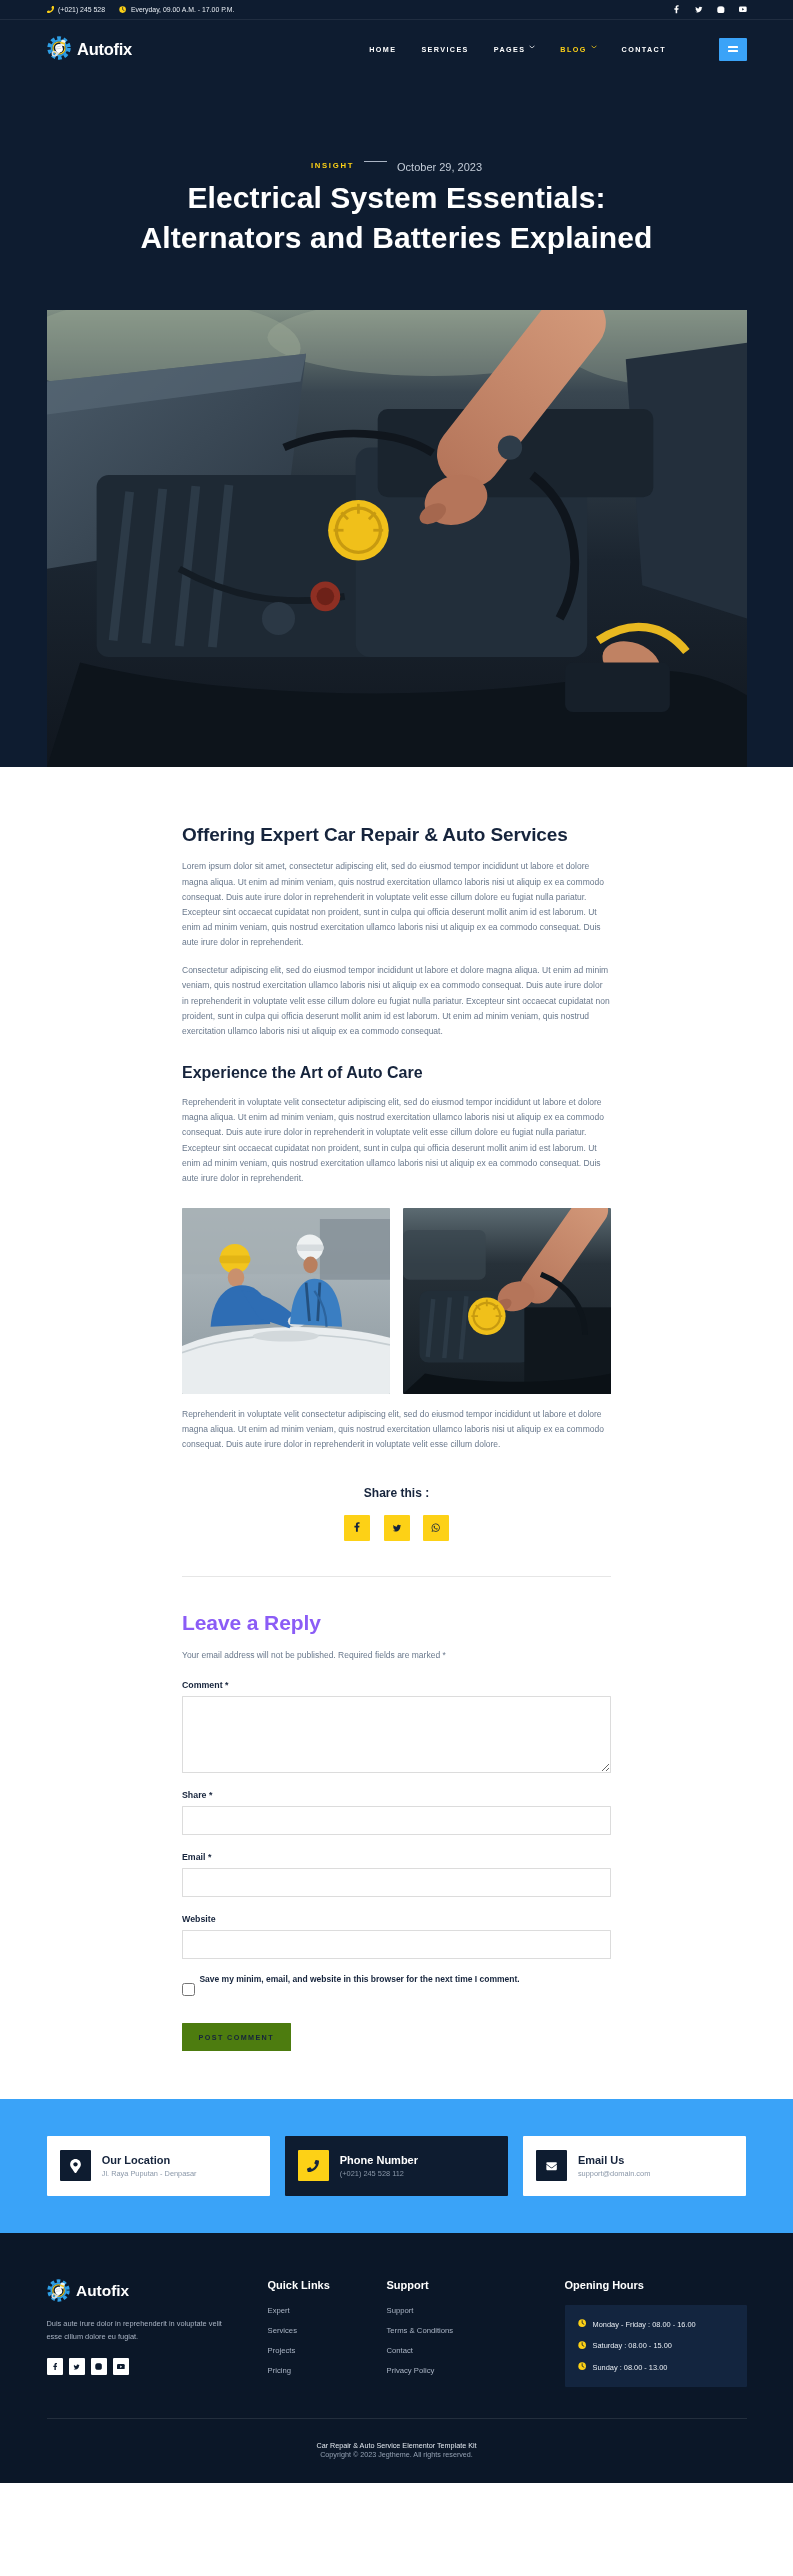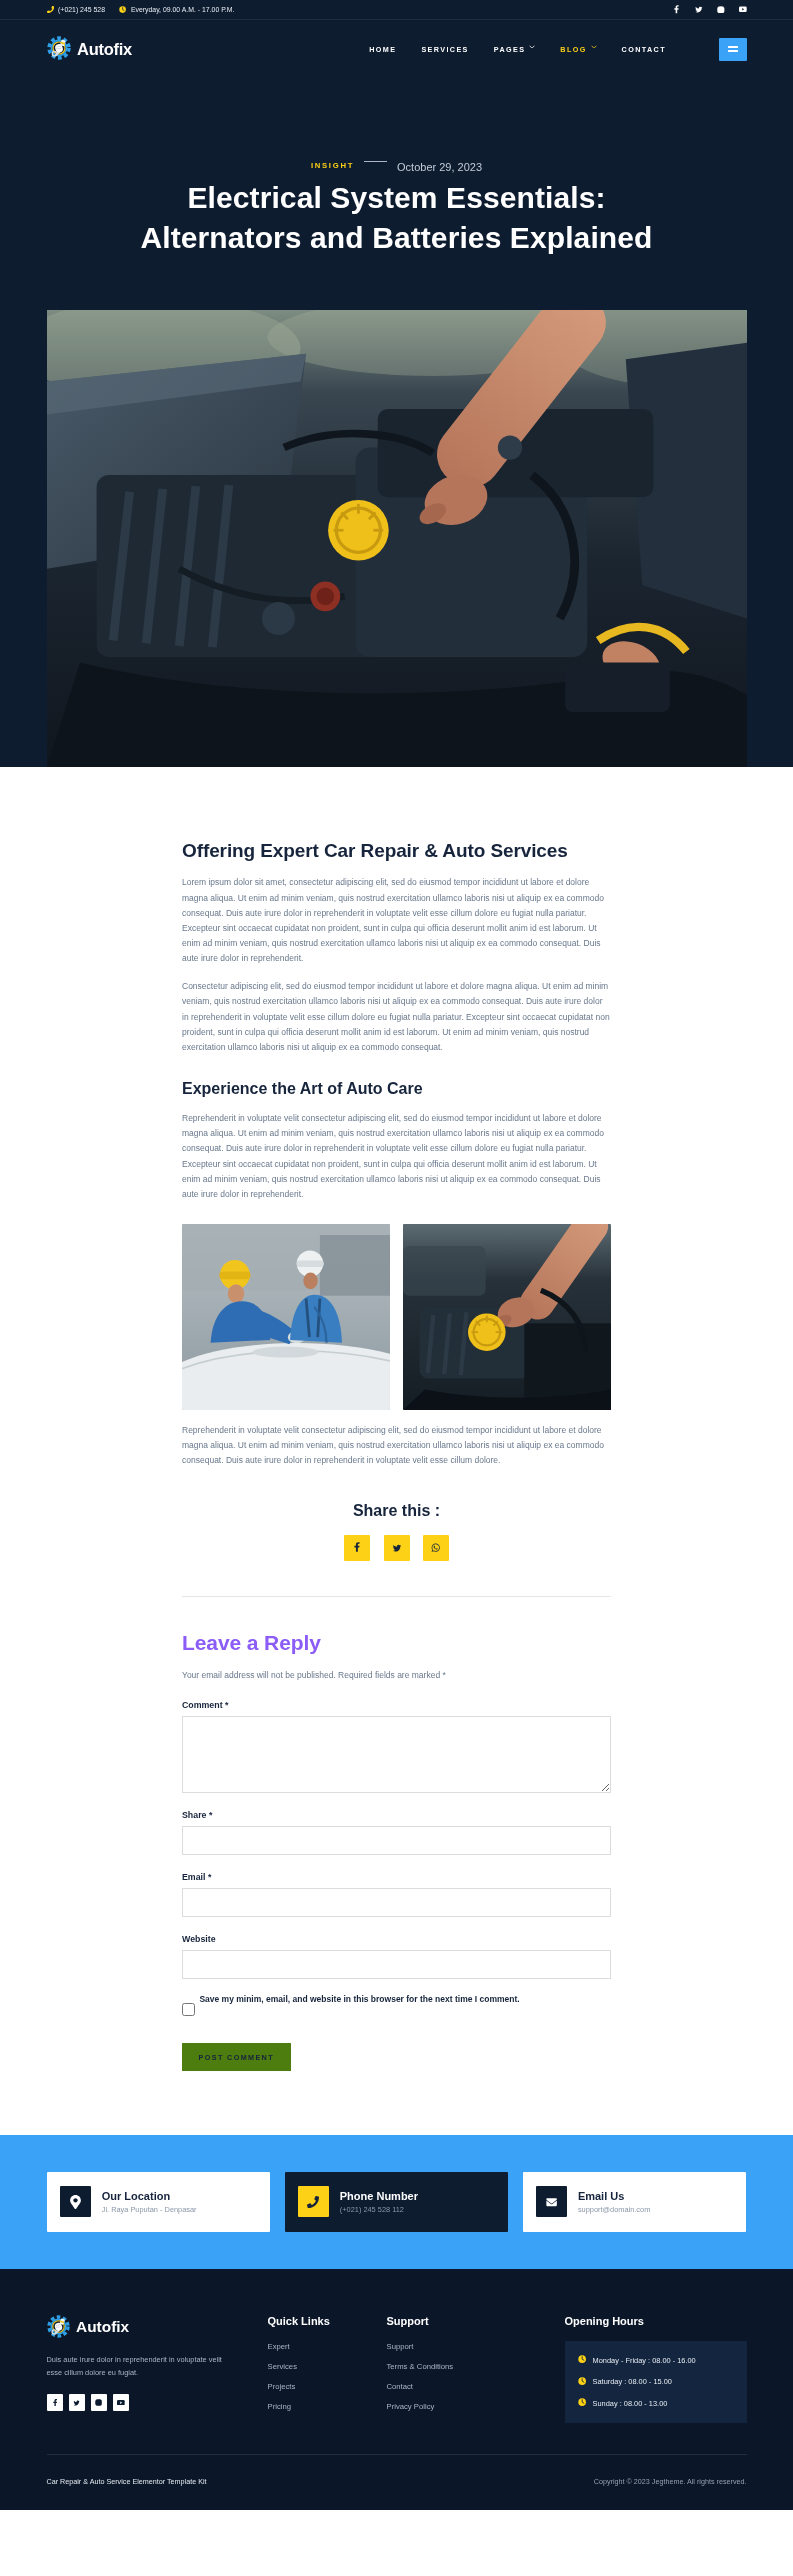--- a/index.html
+++ b/index.html
@@ -3,21 +3,21 @@
 <meta charset="utf-8">
 <style>
   * { box-sizing: border-box; margin: 0; padding: 0; }
   html,body { background:#ffffff; }
   body {
     width:793px; margin:0 auto;
     font-family:"Liberation Sans", sans-serif;
     color:#69788c;
   }
   .container { width:700px; margin:0 auto; }
-  .content-col { width:429px; margin:16px auto; }
+  .content-col { width:429px; margin:0 auto; }
 
   
   .topbar { background:#0e1c30; border-bottom:0.6px solid rgba(255,255,255,0.08); }
   .topbar-inner { height:19px; display:flex; align-items:center; }
   .topbar-left { display:flex; align-items:center; gap:14.3px; }
   .topbar-item { display:flex; align-items:center; gap:4.4px; color:#e8edf3; font-size:6.9px; }
   .topbar-item svg { display:block; }
   .topbar-social { margin-left:auto; display:flex; align-items:center; gap:14.3px; }
   .topbar-social .s-icon { width:7.7px; height:7.7px; display:flex; align-items:center; justify-content:center; cursor:pointer; }
   .topbar-social svg { fill:#ffffff; }
@@ -49,21 +49,21 @@
 
   
   .article { padding-top:57px; }
   .article h2 { color:#16243c; font-size:19px; font-weight:bold; letter-spacing:-0.1px; font-stretch:condensed; }
   .article h3 { color:#16243c; font-size:16px; font-weight:bold; margin-top:25px; font-stretch:condensed; }
   .article p { font-size:8.5px; line-height:1.78; color:#69788c; margin-top:13.2px; }
   .article-images { display:flex; gap:13.2px; margin-top:22px; }
   .article-images svg { display:block; width:208px; height:186px; border-radius:1.1px; }
 
   .share { text-align:center; margin-top:34px; }
-  .share-label { color:#16243c; font-size:16px; font-weight:bold; font-stretch:condensed; }
+  .share-label { color:#16243c; font-size:12px; font-weight:bold; font-stretch:condensed; }
   .share-buttons { display:flex; justify-content:center; gap:13.2px; margin-top:14.3px; }
   .share-btn { width:26px; height:26px; background:#fdd116; border:none; border-radius:1.1px;
                display:flex; align-items:center; justify-content:center; cursor:pointer; }
   .share-btn svg { fill:#16243c; }
 
   .divider { border:none; border-top:0.6px solid #e6e6e6; margin-top:35px; }
 
   
   .reply { margin-top:34px; padding-bottom:48px; }
   .reply h2 { color:#8b5cf6; font-size:21px; font-weight:bold; font-stretch:condensed; }
@@ -113,21 +113,21 @@
   .f-heading { color:#ffffff; font-size:11px; font-weight:bold; font-stretch:condensed; }
   .f-links { list-style:none; margin-top:15.4px; }
   .f-links li { margin-bottom:11px; font-size:7.7px; color:#aab4c4; cursor:pointer; }
   .hours-box { margin-top:14.3px; width:182px; background:#13253f; padding:14.3px 13.2px; border-radius:1.1px; }
   .hours-row { display:flex; align-items:center; gap:6.6px; margin-bottom:11px; }
   .hours-row:last-child { margin-bottom:0; }
   .hours-row span { color:#e8edf3; font-size:7.4px; }
 
   .bottombar { background:#0b1728; padding-bottom:24px; }
   .bottombar-inner { border-top:0.6px solid rgba(255,255,255,0.1); padding-top:22px;
-                     display:flex; justify-content:space-between; align-items:center; }
+                     display:flex; justify-content:space-between; align-items:center;flex-direction:column; }
   .bottom-left { color:#e3e9f0; font-size:7.2px; font-stretch:condensed; }
   .bottom-right { color:#93a0b2; font-size:7.2px; }
 </style>
 </head>
 <body>
 
 <div class="topbar">
   <div class="container topbar-inner">
     <div class="topbar-left">
       <div class="topbar-item">

